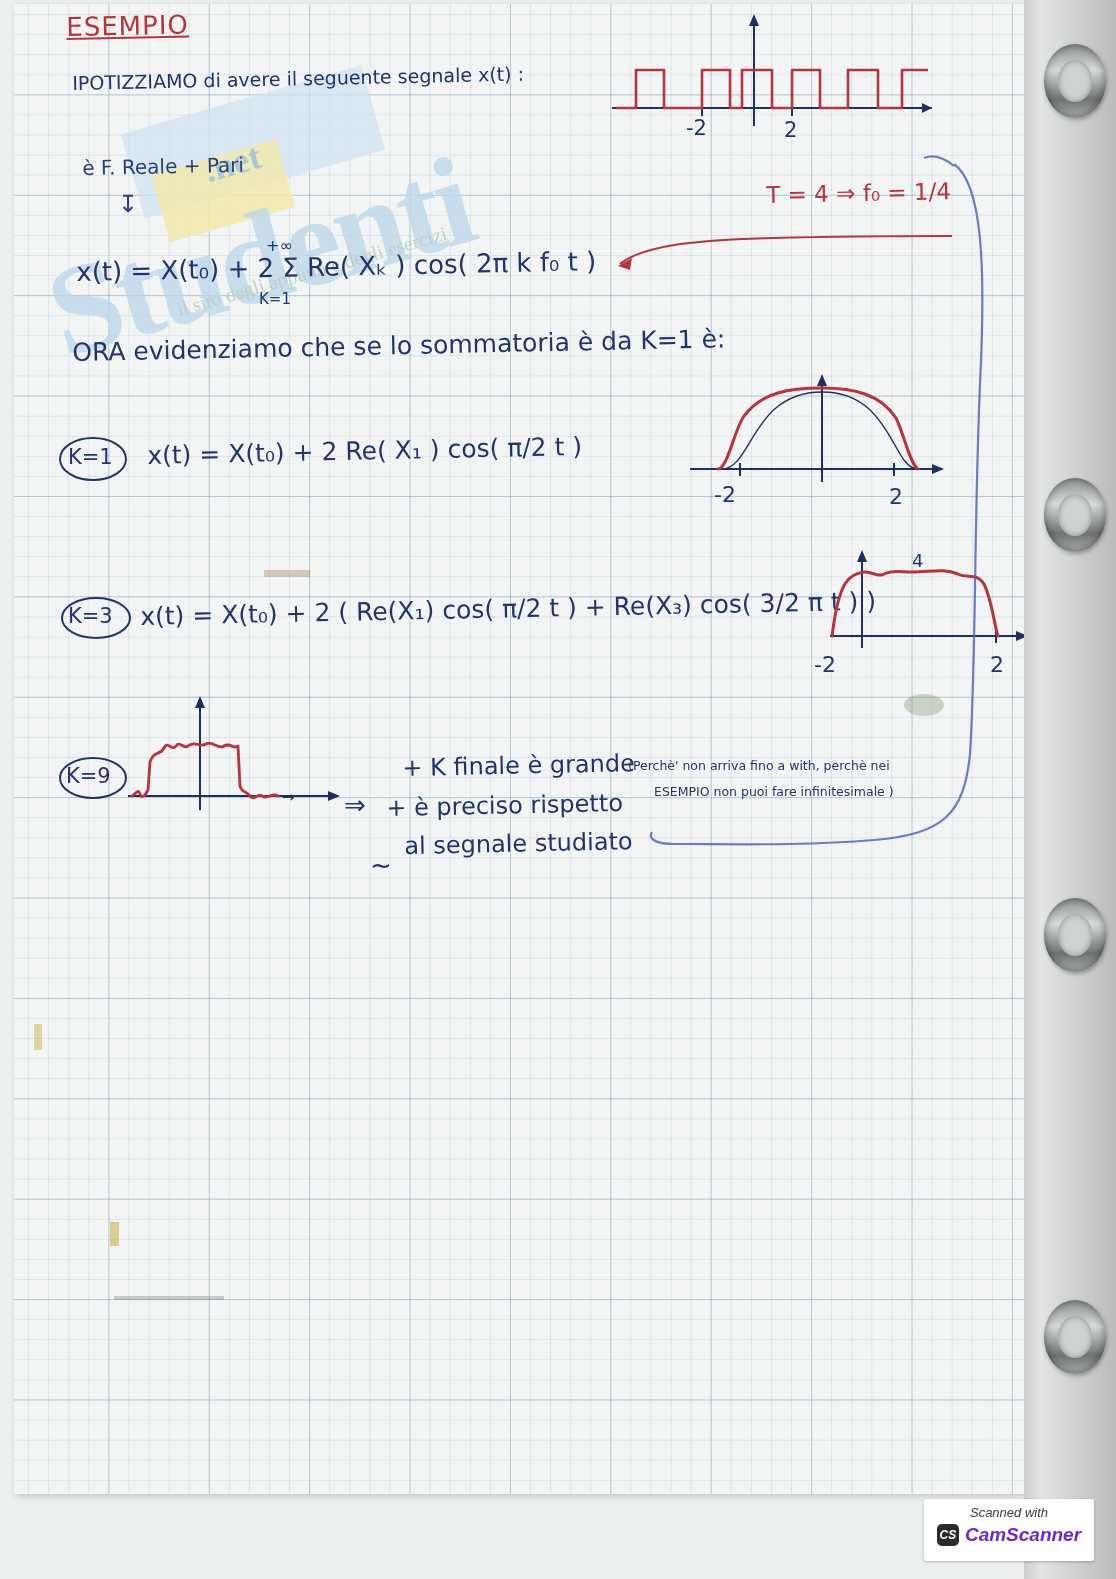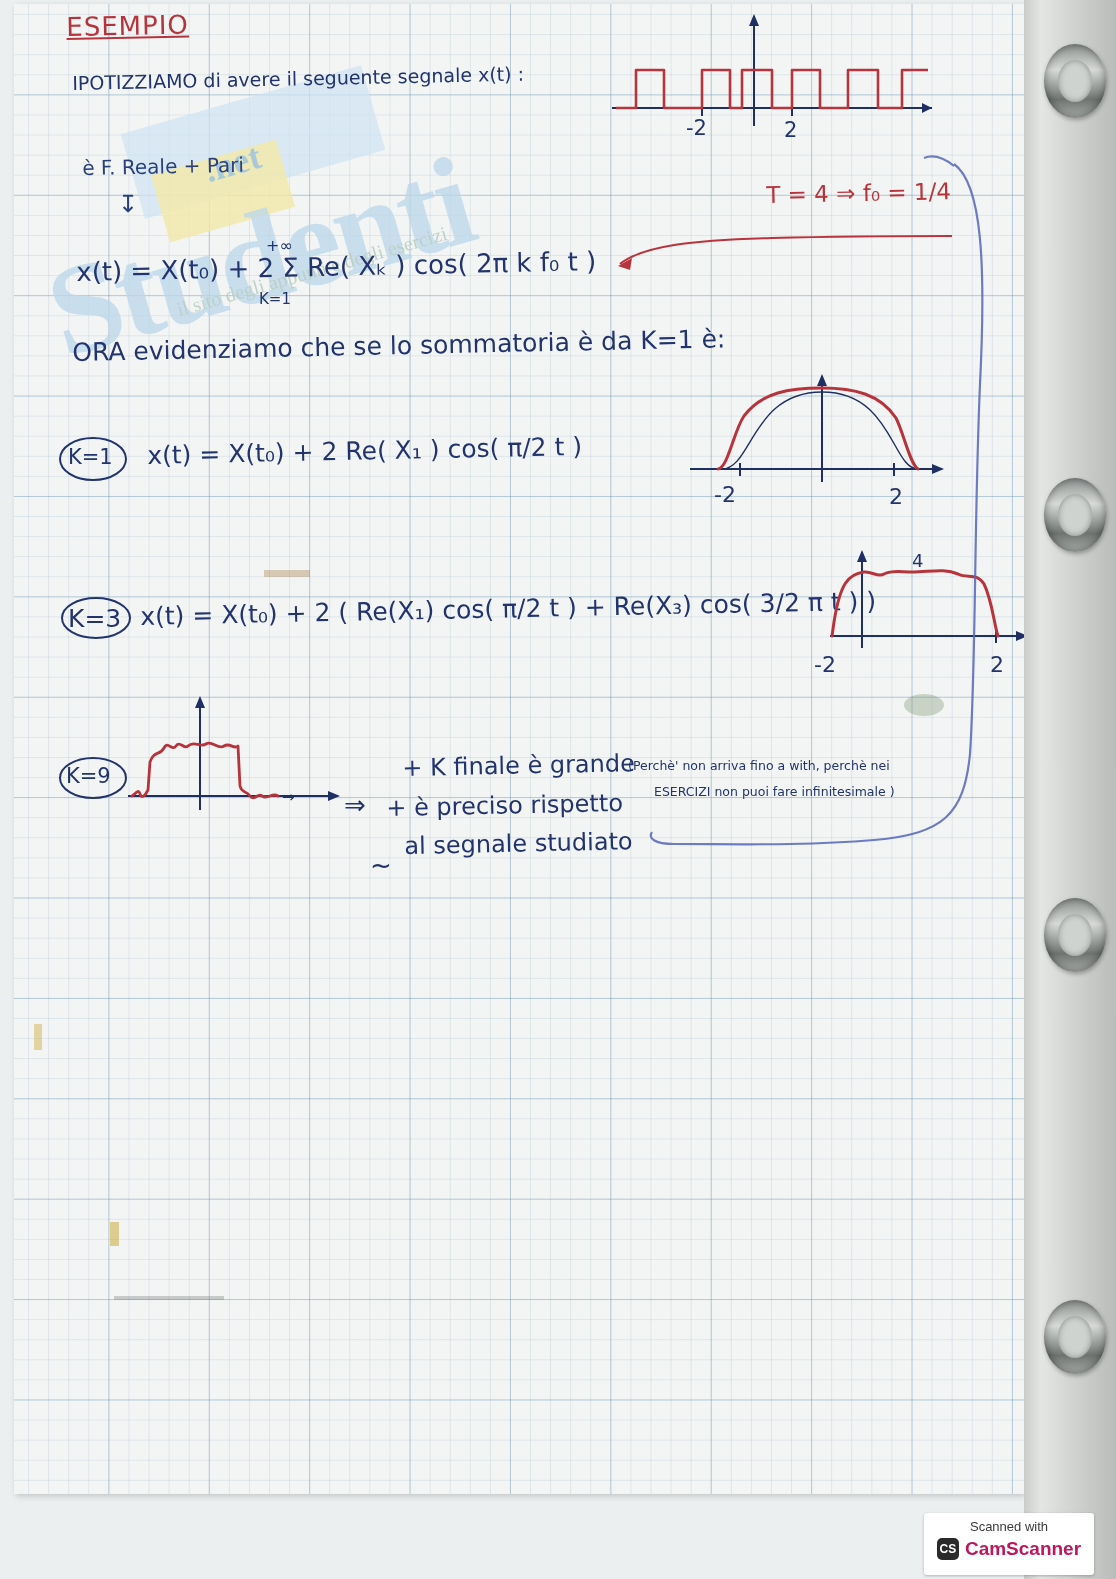--- a/index.html
+++ b/index.html
@@ -82,33 +82,33 @@
   }
   .ink-blue{color:#22336e;}
   .ink-red{color:#b8343c;}
   .ink-dkblue{color:#2a3f7e;}
   .slant{transform:rotate(-1.2deg);}
   .big{font-size:27px;}
   .sml{font-size:17px;}
   .tiny{font-size:12px;}
   
   #cam{
-    position:absolute;right:22px;bottom:4px;width:170px;height:62px;
+    position:absolute;right:22px;bottom:18px;width:170px;height:62px;
     background:#ffffff;border-radius:3px;
     box-shadow:0 1px 3px rgba(0,0,0,.25);
-    padding:6px 10px;box-sizing:border-box;
+    padding:6px 10px;box-sizing:border-box;font-style:italic;
   }
   #cam .l1{font-size:13px;color:#3b3b3b;text-align:center;font-family:"Liberation Sans",sans-serif;}
   #cam .l2{display:flex;align-items:flex-end;justify-content:center;gap:6px;margin-top:4px;}
   #cam .badge{
     width:22px;height:22px;border-radius:5px;background:#2b2b2b;color:#fff;
     font-size:12px;font-weight:700;display:flex;align-items:center;justify-content:center;
     font-family:"Liberation Sans",sans-serif;
   }
-  #cam .nm{font-size:19px;font-weight:700;color:#be185d;font-family:"Liberation Sans",sans-serif;}
+  #cam .nm{font-size:19px;font-weight:700;color:#6d28d9;font-family:"Liberation Sans",sans-serif;}
   svg{position:absolute;left:0;top:0;overflow:visible;}
   .fig{position:absolute;}
 </style>
 </head>
 <body>
 
 <div id="page">
 
   <div id="paper">
     <div id="grid"></div>
@@ -133,37 +133,37 @@
     <div class="hw ink-blue slant big" style="left:62px;top:253px;font-size:26px;">x(t) = X(t₀) + 2 Σ Re( Xₖ ) cos( 2π k f₀ t )</div>
 
     <div class="hw ink-blue slant" style="left:58px;top:334px;font-size:25px;">ORA evidenziamo che se lo sommatoria è da K=1 è:</div>
 
     <div class="hw ink-blue" style="left:54px;top:441px;font-size:21px;">K=1</div>
     <svg width="70" height="46" style="left:44px;top:432px;">
       <ellipse cx="35" cy="23" rx="33" ry="21" fill="none" stroke="#22336e" stroke-width="2"></ellipse>
     </svg>
     <div class="hw ink-blue slant" style="left:133px;top:437px;font-size:25px;">x(t) = X(t₀) + 2 Re( X₁ )  cos( π/2 t )</div>
 
-    <div class="hw ink-blue" style="left:54px;top:600px;font-size:25px;">K=3</div>
+    <div class="hw ink-blue" style="left:54px;top:600px;font-size:21px;">K=3</div>
     <svg width="72" height="44" style="left:46px;top:592px;">
       <ellipse cx="36" cy="22" rx="34" ry="20" fill="none" stroke="#22336e" stroke-width="2"></ellipse>
     </svg>
     <div class="hw ink-blue slant" style="left:126px;top:598px;font-size:25px;">x(t) = X(t₀) + 2 ( Re(X₁) cos( π/2 t ) + Re(X₃) cos( 3/2 π t ) )</div>
 
     <div class="hw ink-blue" style="left:52px;top:760px;font-size:21px;">K=9</div>
     <svg width="70" height="44" style="left:44px;top:752px;">
       <ellipse cx="35" cy="22" rx="33" ry="20" fill="none" stroke="#22336e" stroke-width="2"></ellipse>
     </svg>
 
     <div class="hw ink-blue" style="left:330px;top:786px;font-size:26px;">⇒</div>
     <div class="hw ink-blue slant" style="left:388px;top:750px;font-size:24px;">+ K finale è grande</div>
     <div class="hw ink-blue slant" style="left:372px;top:790px;font-size:24px;">+ è preciso rispetto</div>
     <div class="hw ink-blue slant" style="left:390px;top:828px;font-size:24px;">al segnale studiato</div>
     <div class="hw ink-blue tiny" style="left:614px;top:754px;font-size:12.5px;">(Perchè' non arriva fino a with, perchè nei</div>
-    <div class="hw ink-blue tiny" style="left:640px;top:780px;font-size:12.5px;">ESERCIZI non puoi fare infinitesimale )</div>
+    <div class="hw ink-blue tiny" style="left:640px;top:780px;font-size:12.5px;">ESEMPIO non puoi fare infinitesimale )</div>
     <div class="hw ink-blue" style="left:356px;top:846px;font-size:26px;">~</div>
 
     <div class="hw ink-red slant" style="left:752px;top:178px;font-size:23px;">T = 4  ⇒  f₀ = 1/4</div>
 
     <svg class="fig" width="360" height="130" style="left:588px;top:4px;">
 
       <line x1="10" y1="100" x2="330" y2="100" stroke="#1f2f63" stroke-width="2"></line>
       <polygon points="330,100 320,95 320,105" fill="#1f2f63"></polygon>
       <line x1="152" y1="118" x2="152" y2="8" stroke="#1f2f63" stroke-width="2"></line>
       <polygon points="152,6 147,18 157,18" fill="#1f2f63"></polygon>

